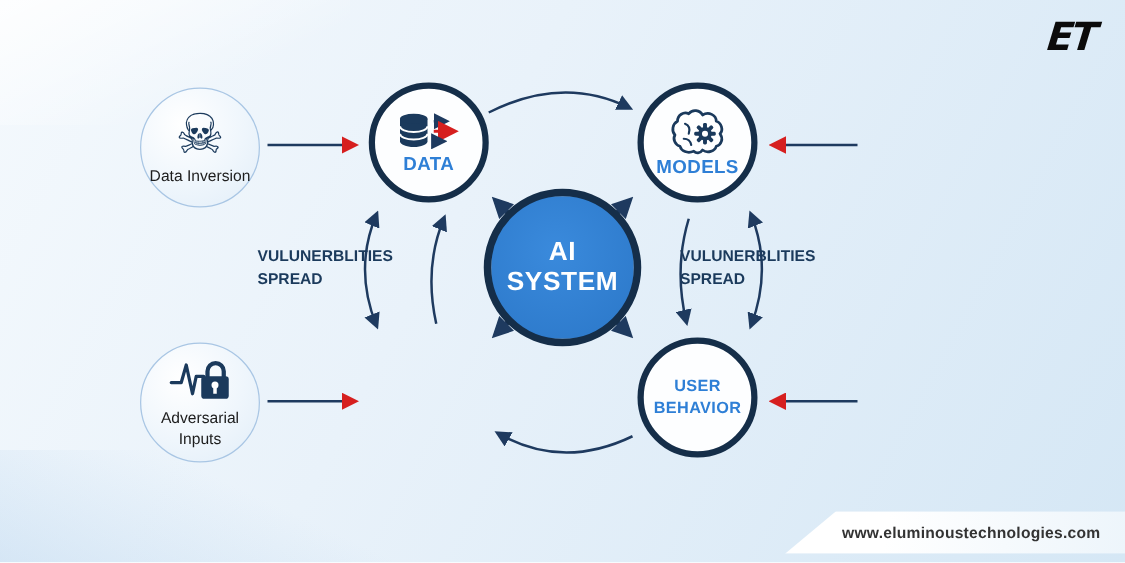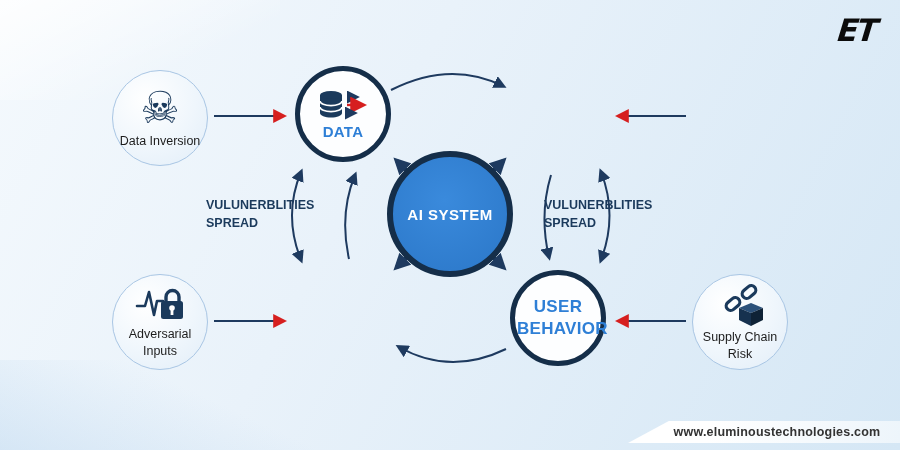--- a/index.html
+++ b/index.html
@@ -14,33 +14,33 @@
     background:linear-gradient(25deg,rgba(183,212,238,.45),rgba(183,212,238,0) 60%);}
   .arrows{position:absolute;left:0;top:0;pointer-events:none;}
   .circle{position:absolute;border-radius:50%;display:flex;flex-direction:column;
     align-items:center;justify-content:center;text-align:center;box-sizing:border-box;}
   .node{width:96px;height:96px;background:#fdfeff;border:5px solid #152e49;}
   .threat{width:96px;height:96px;border:1.5px solid #a9c6e4;
     background:radial-gradient(circle at 35% 30%,#ffffff 0%,#eff6fc 55%,#e1edf8 100%);}
   .center-circle{left:387px;top:151px;width:126px;height:126px;
     background:radial-gradient(circle at 45% 38%,#3a8adc,#2b77c8);
     border:6px solid #152e49;}
-  .center-label{color:#fff;font-weight:bold;font-size:15px;letter-spacing:.5px;}
+  .center-label{color:#fff;font-weight:bold;font-size:21px;letter-spacing:.5px;}
   .node-label{color:#2e7fd6;font-weight:bold;font-size:15px;letter-spacing:.3px;}
-  .user-label{font-size:17px;line-height:1.3;max-width:82px;}
+  .user-label{font-size:13px;line-height:1.3;max-width:82px;}
   .threat-label{font-size:12.5px;color:#1d1d1d;line-height:1.3;margin-top:3px;max-width:88px;}
   .skull-glyph{font-size:44px;line-height:1;color:#1b3a5c;font-family:"DejaVu Sans",sans-serif;}
   .vuln{position:absolute;width:136px;text-align:left;color:#1b3a5c;
     font-weight:bold;font-size:12.5px;line-height:1.4;}
   .vuln-left{left:206px;top:197px;}
   .vuln-right{left:544px;top:197px;}
   .logo{position:absolute;top:12px;right:24px;font-size:31px;font-weight:bold;
     font-style:italic;color:#0b0b0b;letter-spacing:-2px;transform:skewX(-6deg);
     font-family:"DejaVu Sans",sans-serif;}
-  .url-bar{position:absolute;right:0;bottom:7px;width:272px;height:22px;
+  .url-bar{position:absolute;right:0;bottom:7px;width:272px;height:34px;
     background:linear-gradient(100deg,#ffffff 30%,#edf5fb);
     clip-path:polygon(15% 0,100% 0,100% 100%,0 100%);
     display:flex;align-items:center;justify-content:center;
     padding-left:26px;box-sizing:border-box;}
   .url{font-size:12.5px;font-weight:bold;color:#333;letter-spacing:.2px;}
   .icon-box{display:flex;align-items:center;justify-content:center;}
 </style>
 </head>
 <body>
 
@@ -110,20 +110,30 @@
         <path d="M4 12 c0 2.6 5 4.6 11 4.6 s11 -2 11 -4.6" stroke="#fff" stroke-width="1.6" fill="none"></path>
         <path d="M4 18 c0 2.6 5 4.6 11 4.6 s11 -2 11 -4.6" stroke="#fff" stroke-width="1.6" fill="none"></path>
         <line x1="31" y1="8" x2="40" y2="8" stroke="#1b3a5c" stroke-width="2" marker-end="url(#ah-navy)"></line>
         <line x1="31" y1="16" x2="46" y2="16" stroke="#d61f1f" stroke-width="2.4" marker-end="url(#ah-red)"></line>
         <line x1="31" y1="24" x2="38" y2="24" stroke="#1b3a5c" stroke-width="2" marker-end="url(#ah-navy)"></line>
       </svg>
     </span>
     <span class="node-label">DATA</span>
   </div>
 
+  <div class="circle node" style="left:510px;top:66px;">
+    <span class="icon-box">
+      <svg width="46" height="38" viewBox="0 0 46 38">
+        <path d="M20 34 C15 36 10 34 9 30 C5 29 3 24 5 21 C2 18 3 12 7 10 C7 5 12 2 16 4 C19 0 25 1 27 5 C32 2 38 5 38 10 C42 11 44 17 41 20 C44 24 42 29 38 30 C37 34 31 36 27 33 C25 36 22 36 20 34 Z" fill="#fff" stroke="#1b3a5c" stroke-width="2.2" stroke-linejoin="round"></path>
+        <path d="M13 12 q5 2 3 8 M12 24 q5 0 6 5" stroke="#1b3a5c" stroke-width="1.7" fill="none" stroke-linecap="round"></path>
+        <use href="#gear" transform="translate(29,20) scale(0.78)" fill="#1b3a5c"></use>
+      </svg>
+    </span>
+    <span class="node-label">MODELS</span>
+  </div>
 
 
   <div class="circle node" style="left:510px;top:270px;">
     <span class="node-label user-label">USER BEHAVIOR</span>
   </div>
 
   <div class="circle threat" style="left:112px;top:70px;">
     <span class="skull-glyph">☠</span>
     <span class="threat-label">Data Inversion</span>
   </div>
@@ -135,34 +145,20 @@
         <polyline points="2,21 10,21 14,7 19,30 22,16 28,16" fill="none" stroke="#1b3a5c" stroke-width="2.6" stroke-linejoin="round" stroke-linecap="round"></polyline>
         <path d="M31 17 v-5 a6.5 6.5 0 0 1 13 0 v5" fill="none" stroke="#1b3a5c" stroke-width="3.4"></path>
         <rect x="26" y="16" width="22" height="18" rx="2.5" fill="#1b3a5c"></rect>
         <circle cx="37" cy="23" r="2.8" fill="#fff"></circle>
         <rect x="35.6" y="24" width="2.8" height="6" fill="#fff"></rect>
       </svg>
     </span>
     <span class="threat-label">Adversarial Inputs</span>
   </div>
 
-  <div class="circle threat" style="left:692px;top:274px;">
-    <span class="icon-box">
-      <svg width="54" height="44" viewBox="0 0 54 44">
-        <g fill="none" stroke="#1b3a5c" stroke-width="3.2">
-          <rect x="-7.5" y="-4.5" width="15" height="9" rx="4.5" transform="translate(36,10) rotate(-40)"></rect>
-          <rect x="-7.5" y="-4.5" width="15" height="9" rx="4.5" transform="translate(20,22) rotate(-40)"></rect>
-        </g>
-        <polygon points="26,26 38,21 50,26 38,31" fill="#2c517a"></polygon>
-        <polygon points="26,26 38,31 38,44 26,38" fill="#16314f"></polygon>
-        <polygon points="38,31 50,26 50,38 38,44" fill="#0e2236"></polygon>
-      </svg>
-    </span>
-    <span class="threat-label">Supply Chain Risk</span>
-  </div>
 
   <div class="vuln vuln-left">
     <div>VULUNERBLITIES</div>
     <div>SPREAD</div>
   </div>
   <div class="vuln vuln-right">
     <div>VULUNERBLITIES</div>
     <div>SPREAD</div>
   </div>
 

